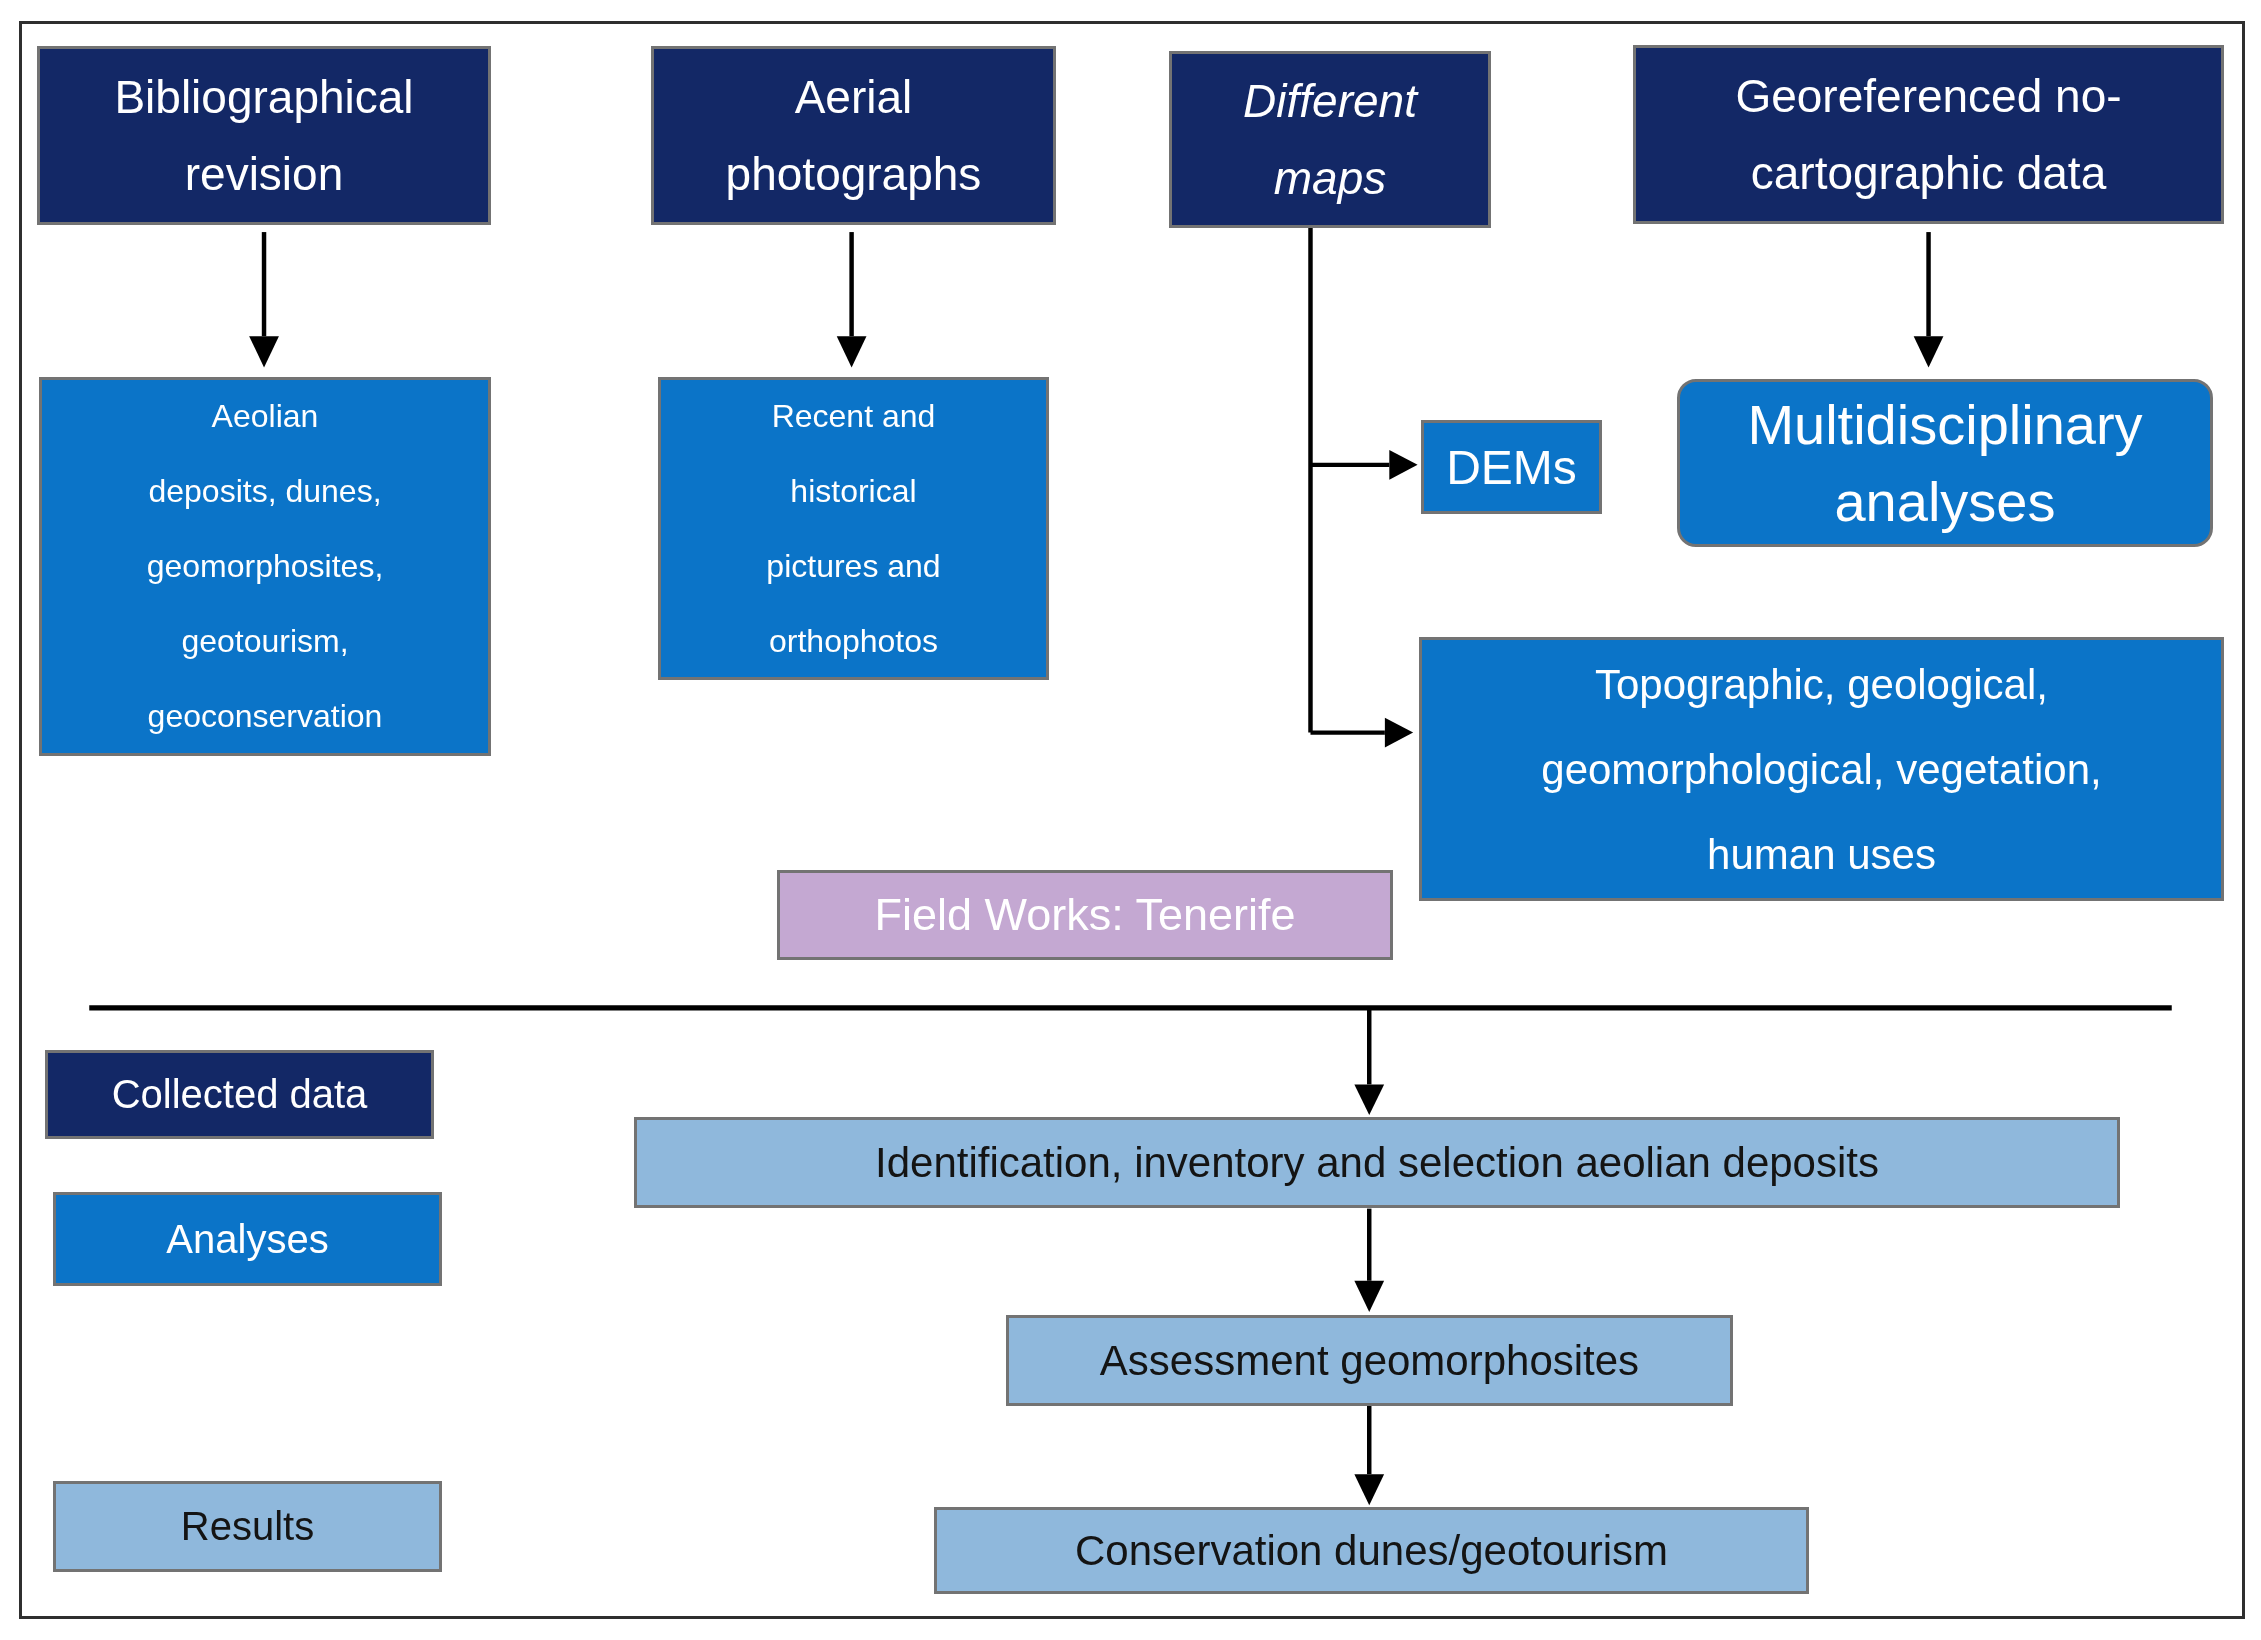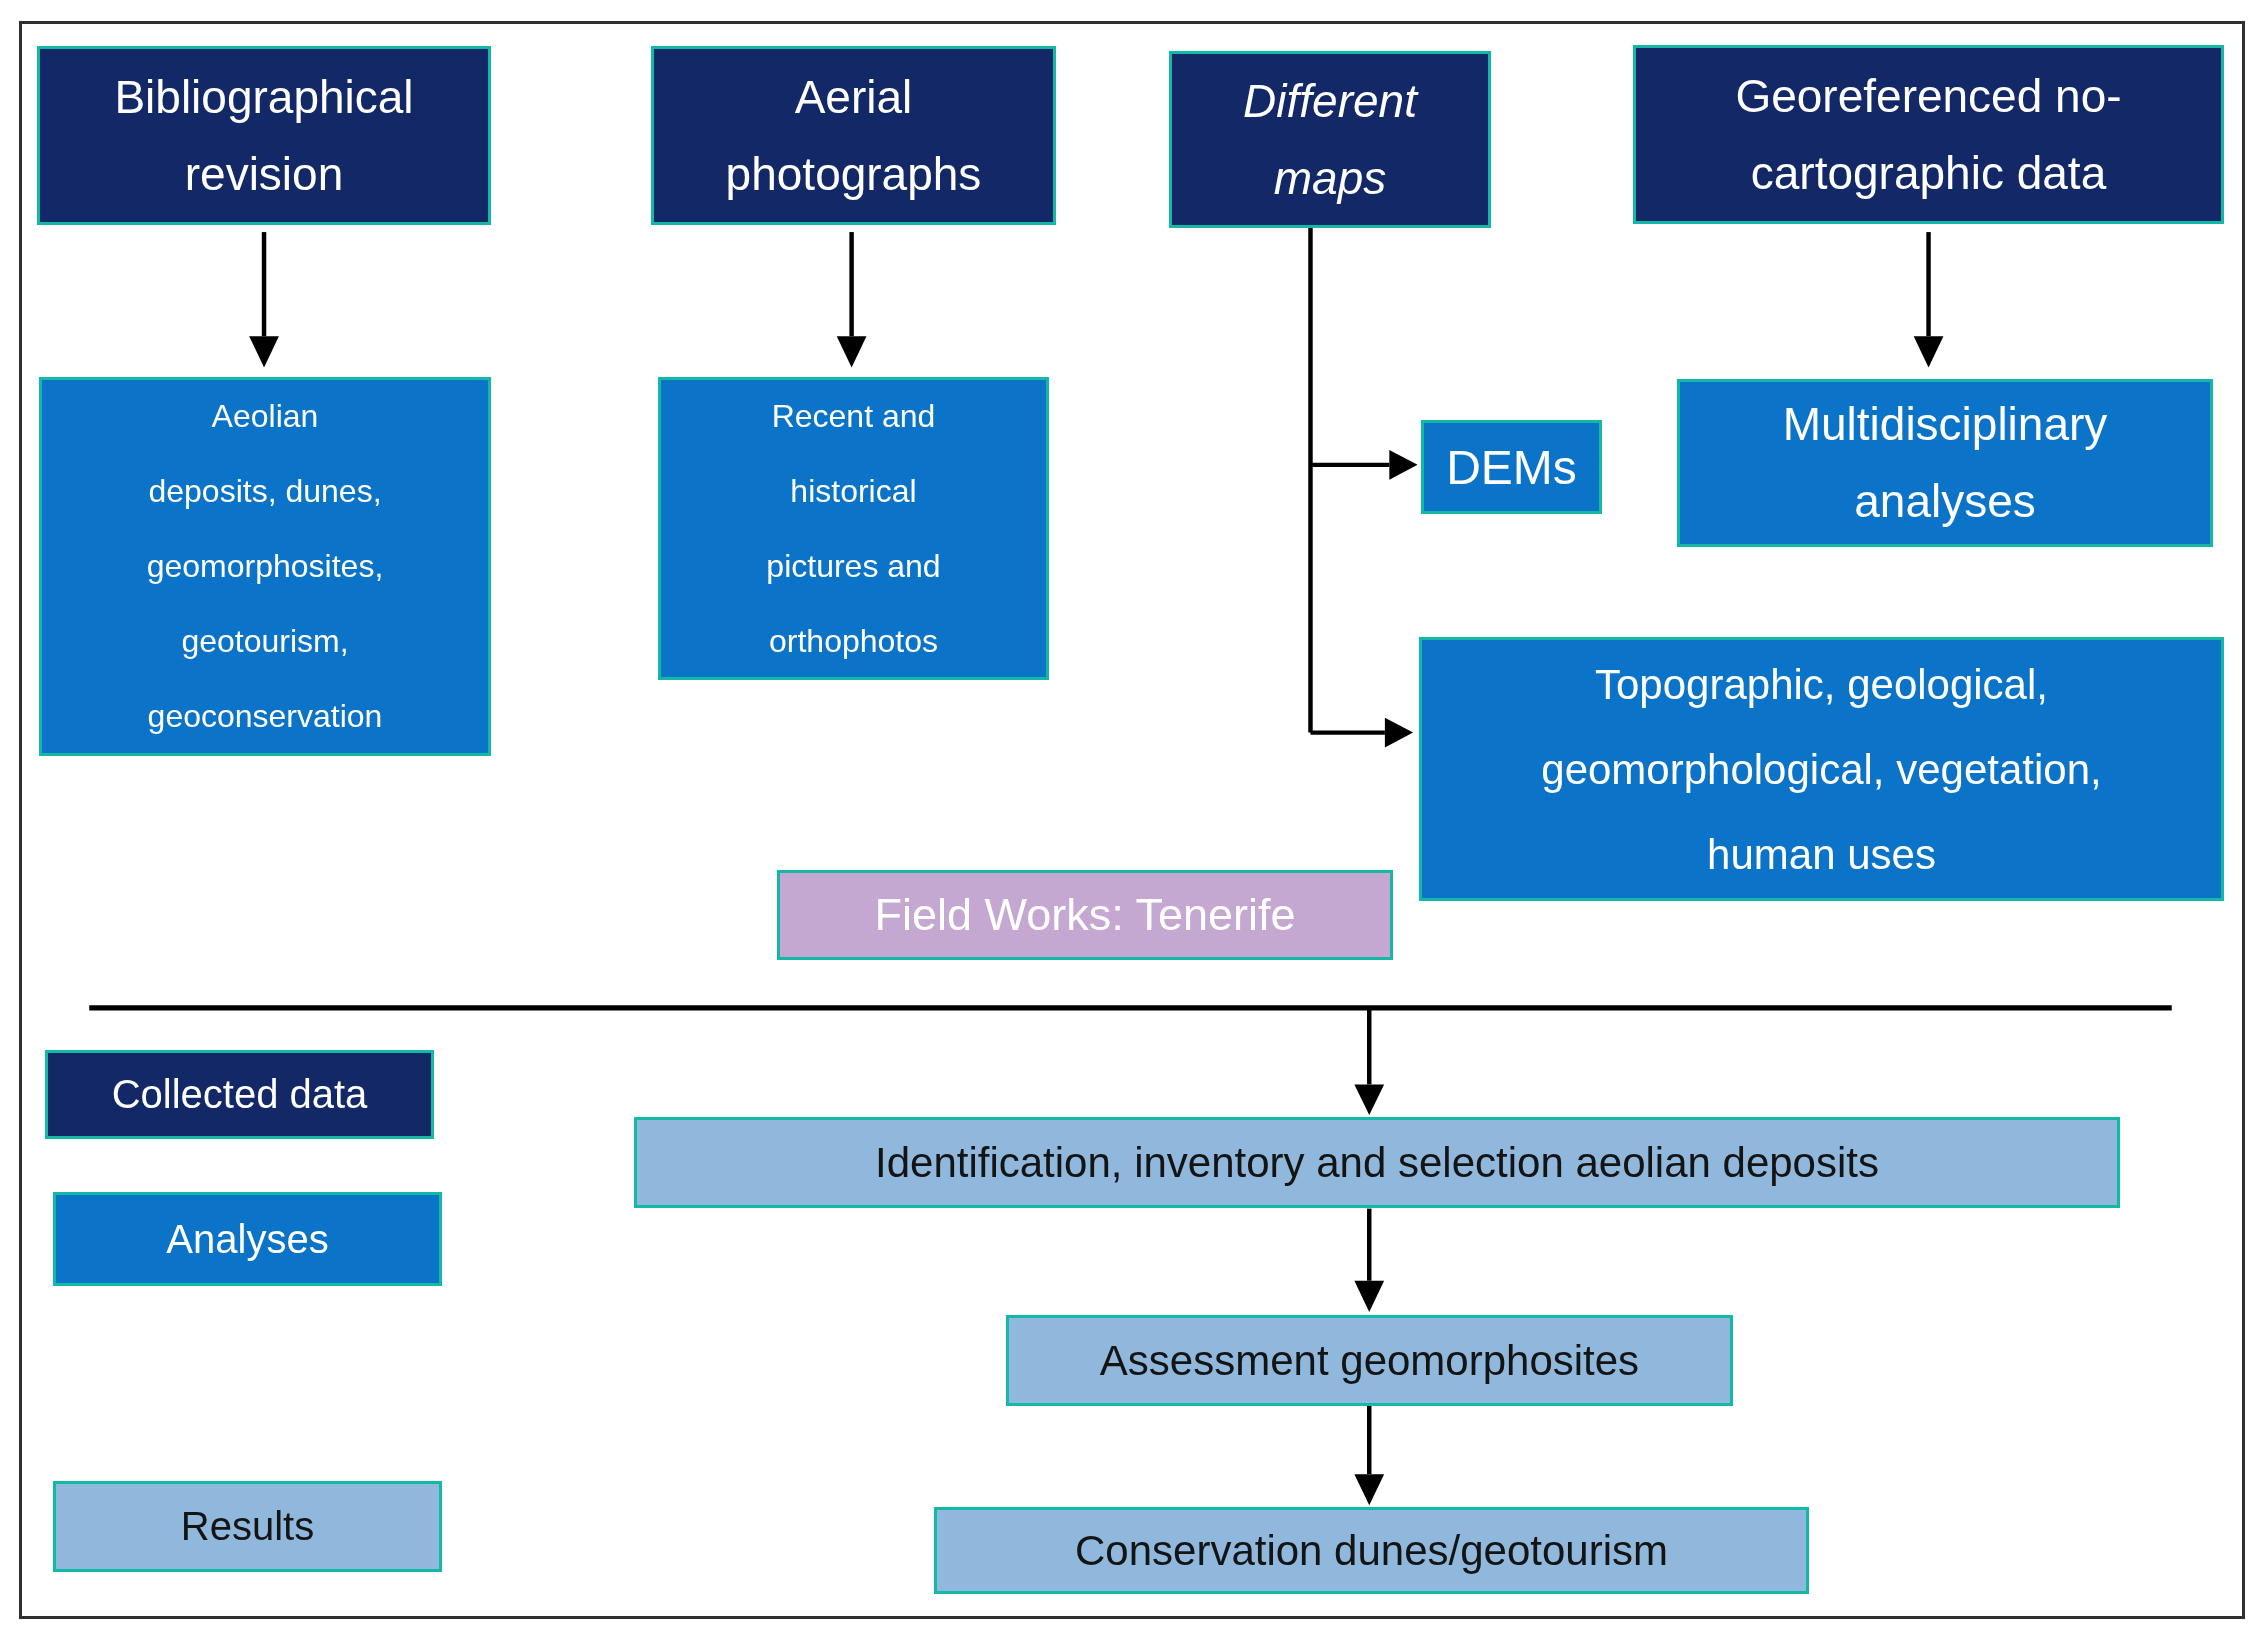--- a/index.html
+++ b/index.html
@@ -12,30 +12,30 @@
   }
   .frame{
     position:absolute;left:18.6px;top:21px;width:2226px;height:1598px;
     border:3px solid #2f2f2f;box-sizing:border-box;background:transparent;
   }
   .connectors{position:absolute;left:0;top:0;width:2261px;height:1640px;}
   .box{
     position:absolute;box-sizing:border-box;
     display:flex;align-items:center;justify-content:center;
     text-align:center;white-space:pre-line;
-    border:3px solid #14b8a6;
+    border:3px solid #737373;
   }
   .c-navy{background:var(--navy);color:var(--text-light);}
   .c-blue{background:var(--blue);color:var(--text-light);}
   .c-purple{background:var(--purple);color:var(--text-light);}
   .c-light{background:var(--light-blue);color:var(--text-dark);}
 
   .title{font-size:46px;line-height:77px;}
   .body-text{font-size:32px;line-height:75px;}
-  .multi-text{font-size:46px;line-height:77px;}
+  .multi-text{font-size:56px;line-height:77px;border-radius:19px;}
   .topo-text{font-size:42px;line-height:85px;}
   .dems-text{font-size:48px;line-height:45px;}
   .fieldworks-text{font-size:45px;line-height:48px;}
   .result-text{font-size:42px;line-height:45px;}
   .legend-text{font-size:40px;line-height:43px;}
 
   
   #bibliographical{left:37px;top:46px;width:454px;height:179px;}
   #aerial{left:651px;top:46px;width:405px;height:179px;}
   #different-maps{left:1169px;top:51px;width:322px;height:177px;font-style:italic;}

